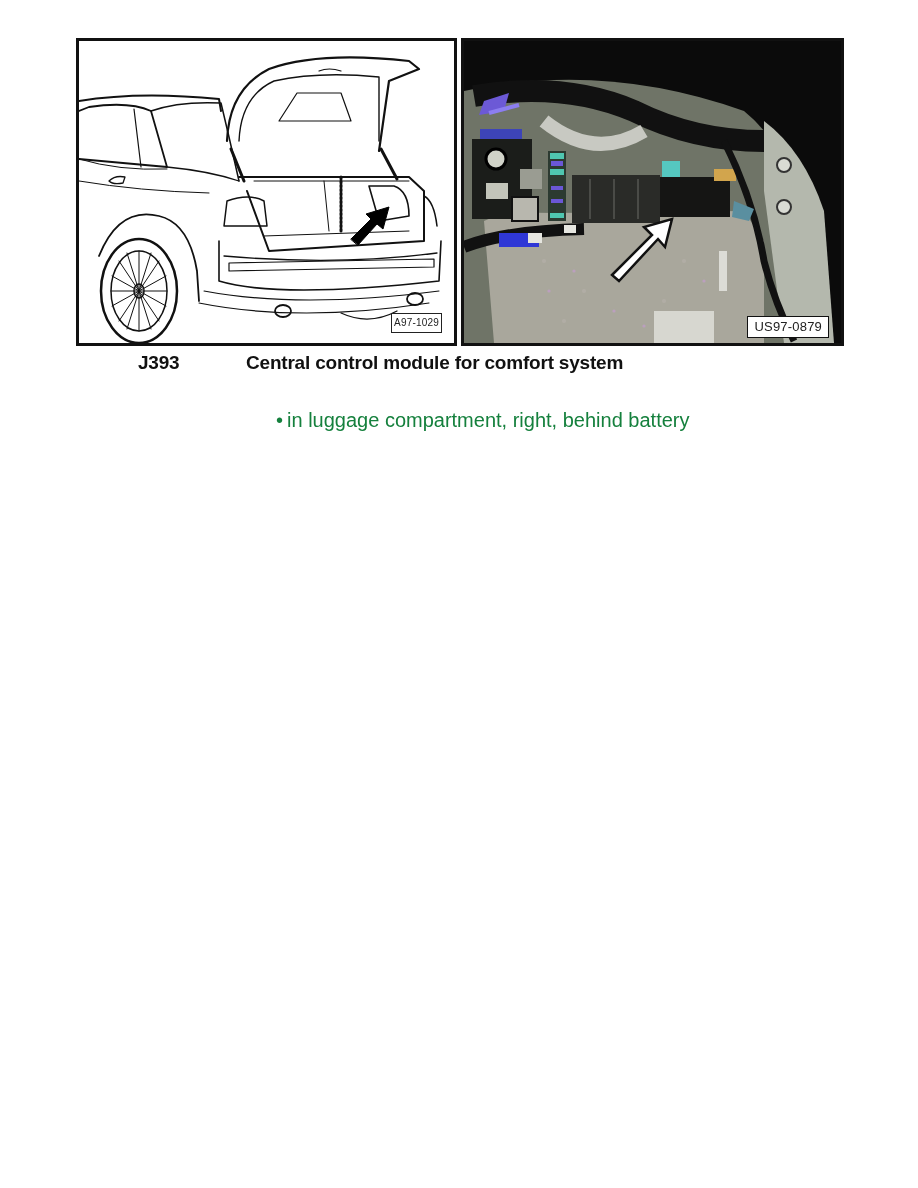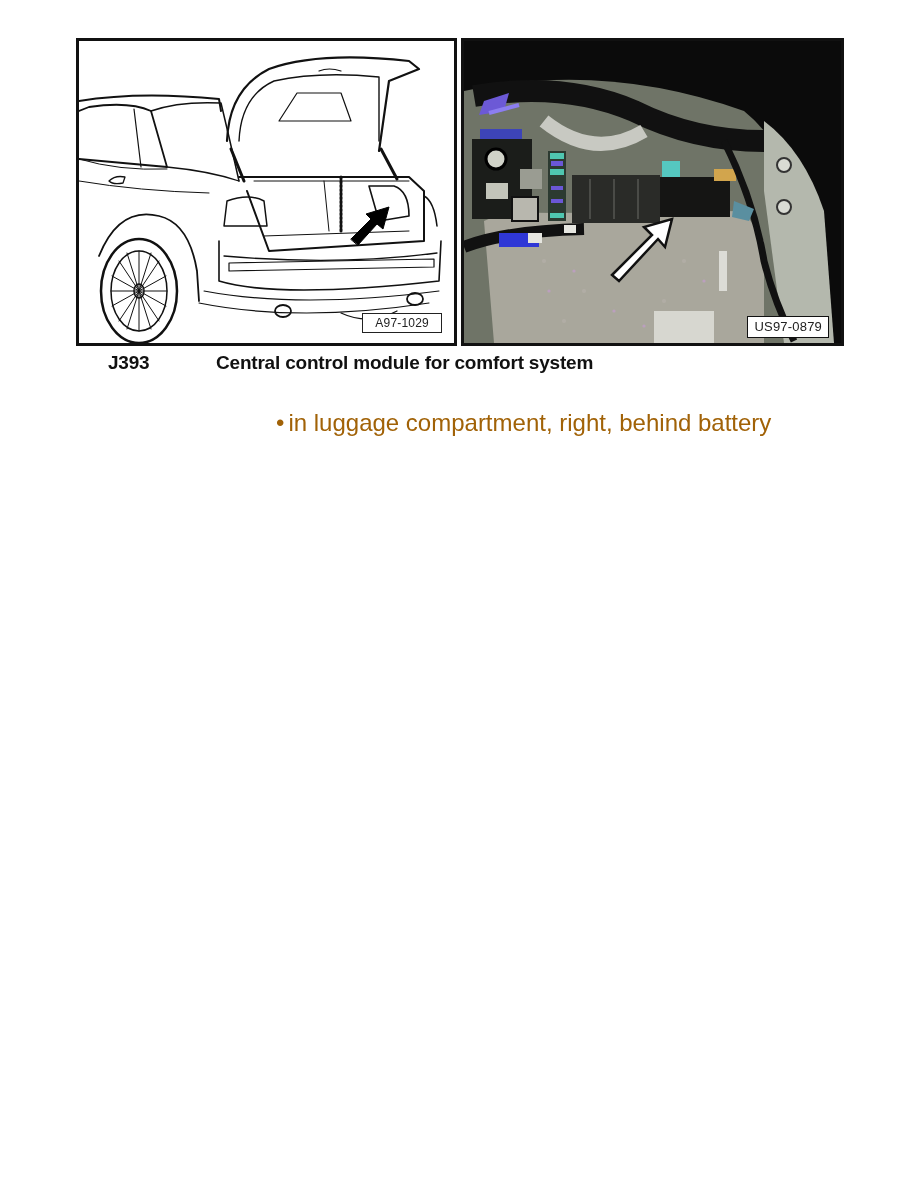--- a/index.html
+++ b/index.html
@@ -1,27 +1,27 @@
 <!DOCTYPE html>
 <html><head>
 <meta charset="utf-8">
 <style>
   html, body { margin:0; padding:0; background:#ffffff; }
   body { width:918px; height:1188px; position:relative; overflow:hidden; font-family:"Liberation Sans", sans-serif; color:#111; }
   .frame { position:absolute; border:3px solid #111; box-sizing:border-box; overflow:hidden; }
   #fig-left { left:76px; top:38px; width:381px; height:308px; background:#fff; }
   #fig-right { left:461px; top:38px; width:383px; height:308px; background:#0b0b0b;text-decoration:underline; }
-  .fig-label { position:absolute; background:#fff; border:1.5px solid #222; font-size:12px; letter-spacing:0.2px; color:#222; padding:2px 12px; line-height:14px; }
+  .fig-label { position:absolute; background:#fff; border:1.5px solid #222; font-size:10px; letter-spacing:0.2px; color:#222; padding:2px 2px; line-height:14px; }
   #fig-left .fig-label { right:12px; bottom:10px; }
   #fig-right .fig-label { right:12px; bottom:5px; font-size:13px; padding:3px 6px; border:1.5px solid #111; }
   svg { position:absolute; left:0; top:0; }
-  .caption { position:absolute; top:352px; font-weight:bold; font-size:19px; letter-spacing:-0.2px; }
+  .caption { position:absolute; top:352px; font-weight:bold; font-size:19px; letter-spacing:-0.2px;margin-left:30px; }
   #code { left:108px; }
   #title { left:216px; }
-  #bullet { position:absolute; left:276px; top:409px; font-size:24px; color:#a16207; }
+  #bullet { position:absolute; left:276px; top:409px; font-size:20px; color:#15803d; }
   #bullet .dot { margin-right:4px; }
 </style>
 </head>
 <body>
 
 <div class="frame" id="fig-left">
   <svg width="375" height="302" viewBox="0 0 375 302" fill="none" stroke="#111" stroke-linecap="round" stroke-linejoin="round">
 
     <path d="M0 60 Q60 50 140 58 L142 70" stroke-width="2"></path>
 

